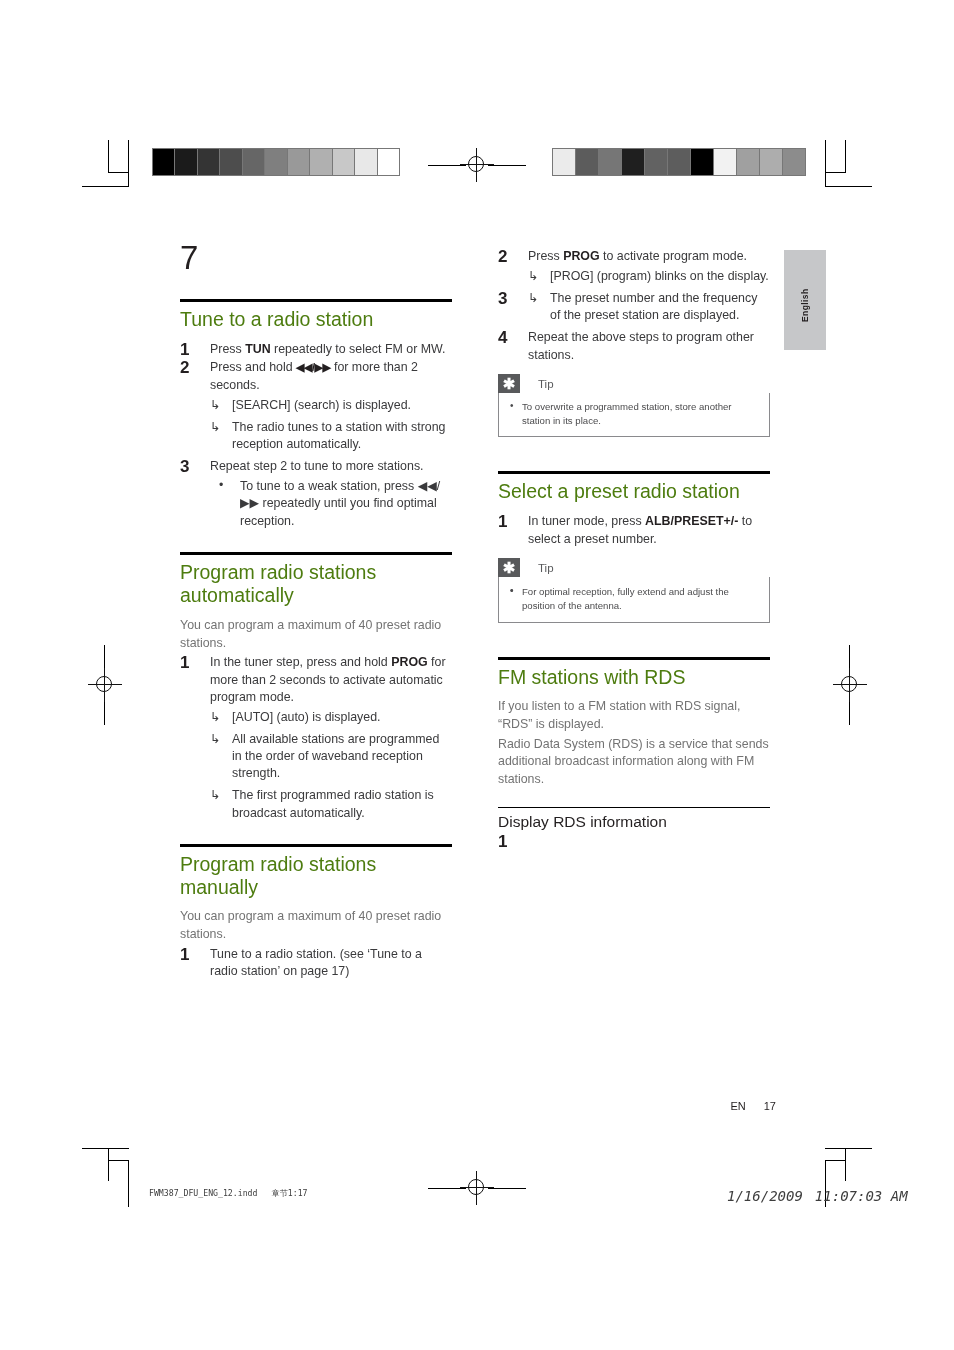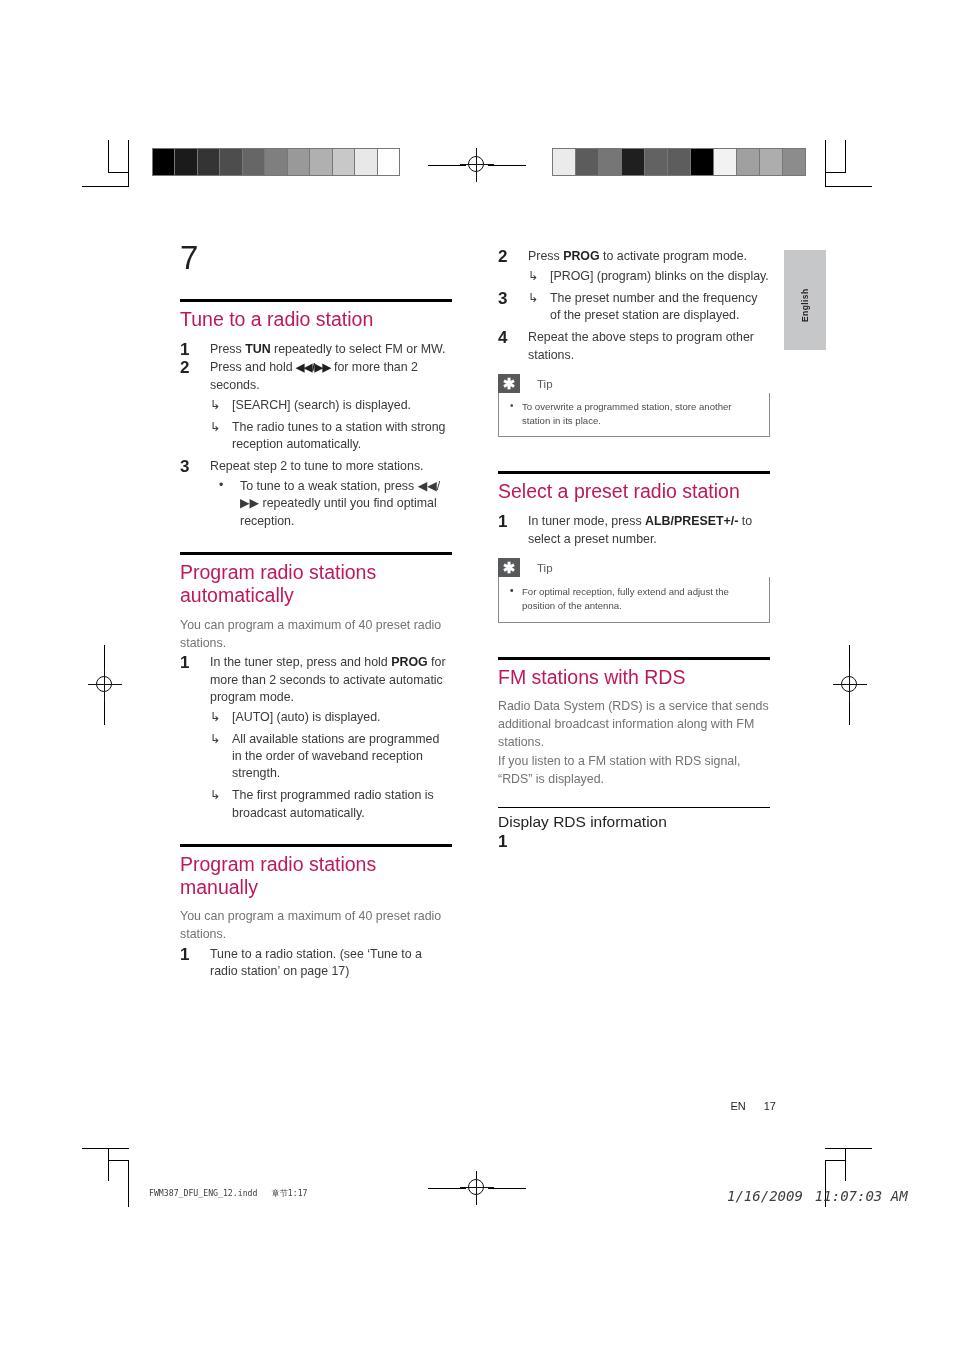--- a/index.html
+++ b/index.html
@@ -81,21 +81,21 @@
     border-top: 1px solid #000;
     margin-top: 19px;
     margin-bottom: 5px;
   }
 
   h2.sec {
     font-size: 19.5px;
     font-weight: 400;
     margin: 0 0 10px 0;
     line-height: 1.17;
-    color: #be185d;
+    color: #4d7c0f;
   }
   h3.subsec {
     font-size: 15.5px;
     font-weight: 400;
     margin: 0 0 1px 0;
     line-height: 1.2;
     color: #231f20;
   }
 
   p.para {
@@ -163,25 +163,24 @@
   .tip-icon {
     width: 22px;
     background: #58595b;
     color: #ffffff;
     font-size: 15px;
     line-height: 19px;
     text-align: center;
     font-weight: 700;
   }
   .tip-label {
-    padding-left: 5px;
+    padding-left: 18px;
     font-size: 11.5px;
     line-height: 20px;
     color: #58595b;
-    margin-left: 12px;
   }
   .tip-body {
     border: 1px solid #8a8a8d;
     border-top: none;
     padding: 7px 10px 8px 10px;
     box-sizing: border-box;
   }
   .tip-body ul { list-style: none; margin: 0; padding: 0; }
   .tip-body li {
     position: relative;
@@ -454,22 +453,22 @@
         <ul id="tip2-list">
             <li><span class="dot">•</span></li>
             <li><span class="dot">•</span><span>For optimal reception, fully extend and adjust the position of the antenna.</span></li>
           </ul>
       </div>
     </div>
 
     <div class="rule-thick" style="margin-top:34px;"></div>
     <h2 class="sec">FM stations with RDS</h2>
     <div id="rds-paragraphs">
+        <p class="para">If you listen to a FM station with RDS signal, “RDS” is displayed.</p>
         <p class="para">Radio Data System (RDS) is a service that sends additional broadcast information along with FM stations.</p>
-        <p class="para">If you listen to a FM station with RDS signal, “RDS” is displayed.</p>
       </div>
 
     <div class="rule-thin"></div>
     <h3 class="subsec">Display RDS information</h3>
     <ol class="steps" id="steps-rds">
         <li>
           <span class="num">1</span>
         </li>
       </ol>
   </div>

